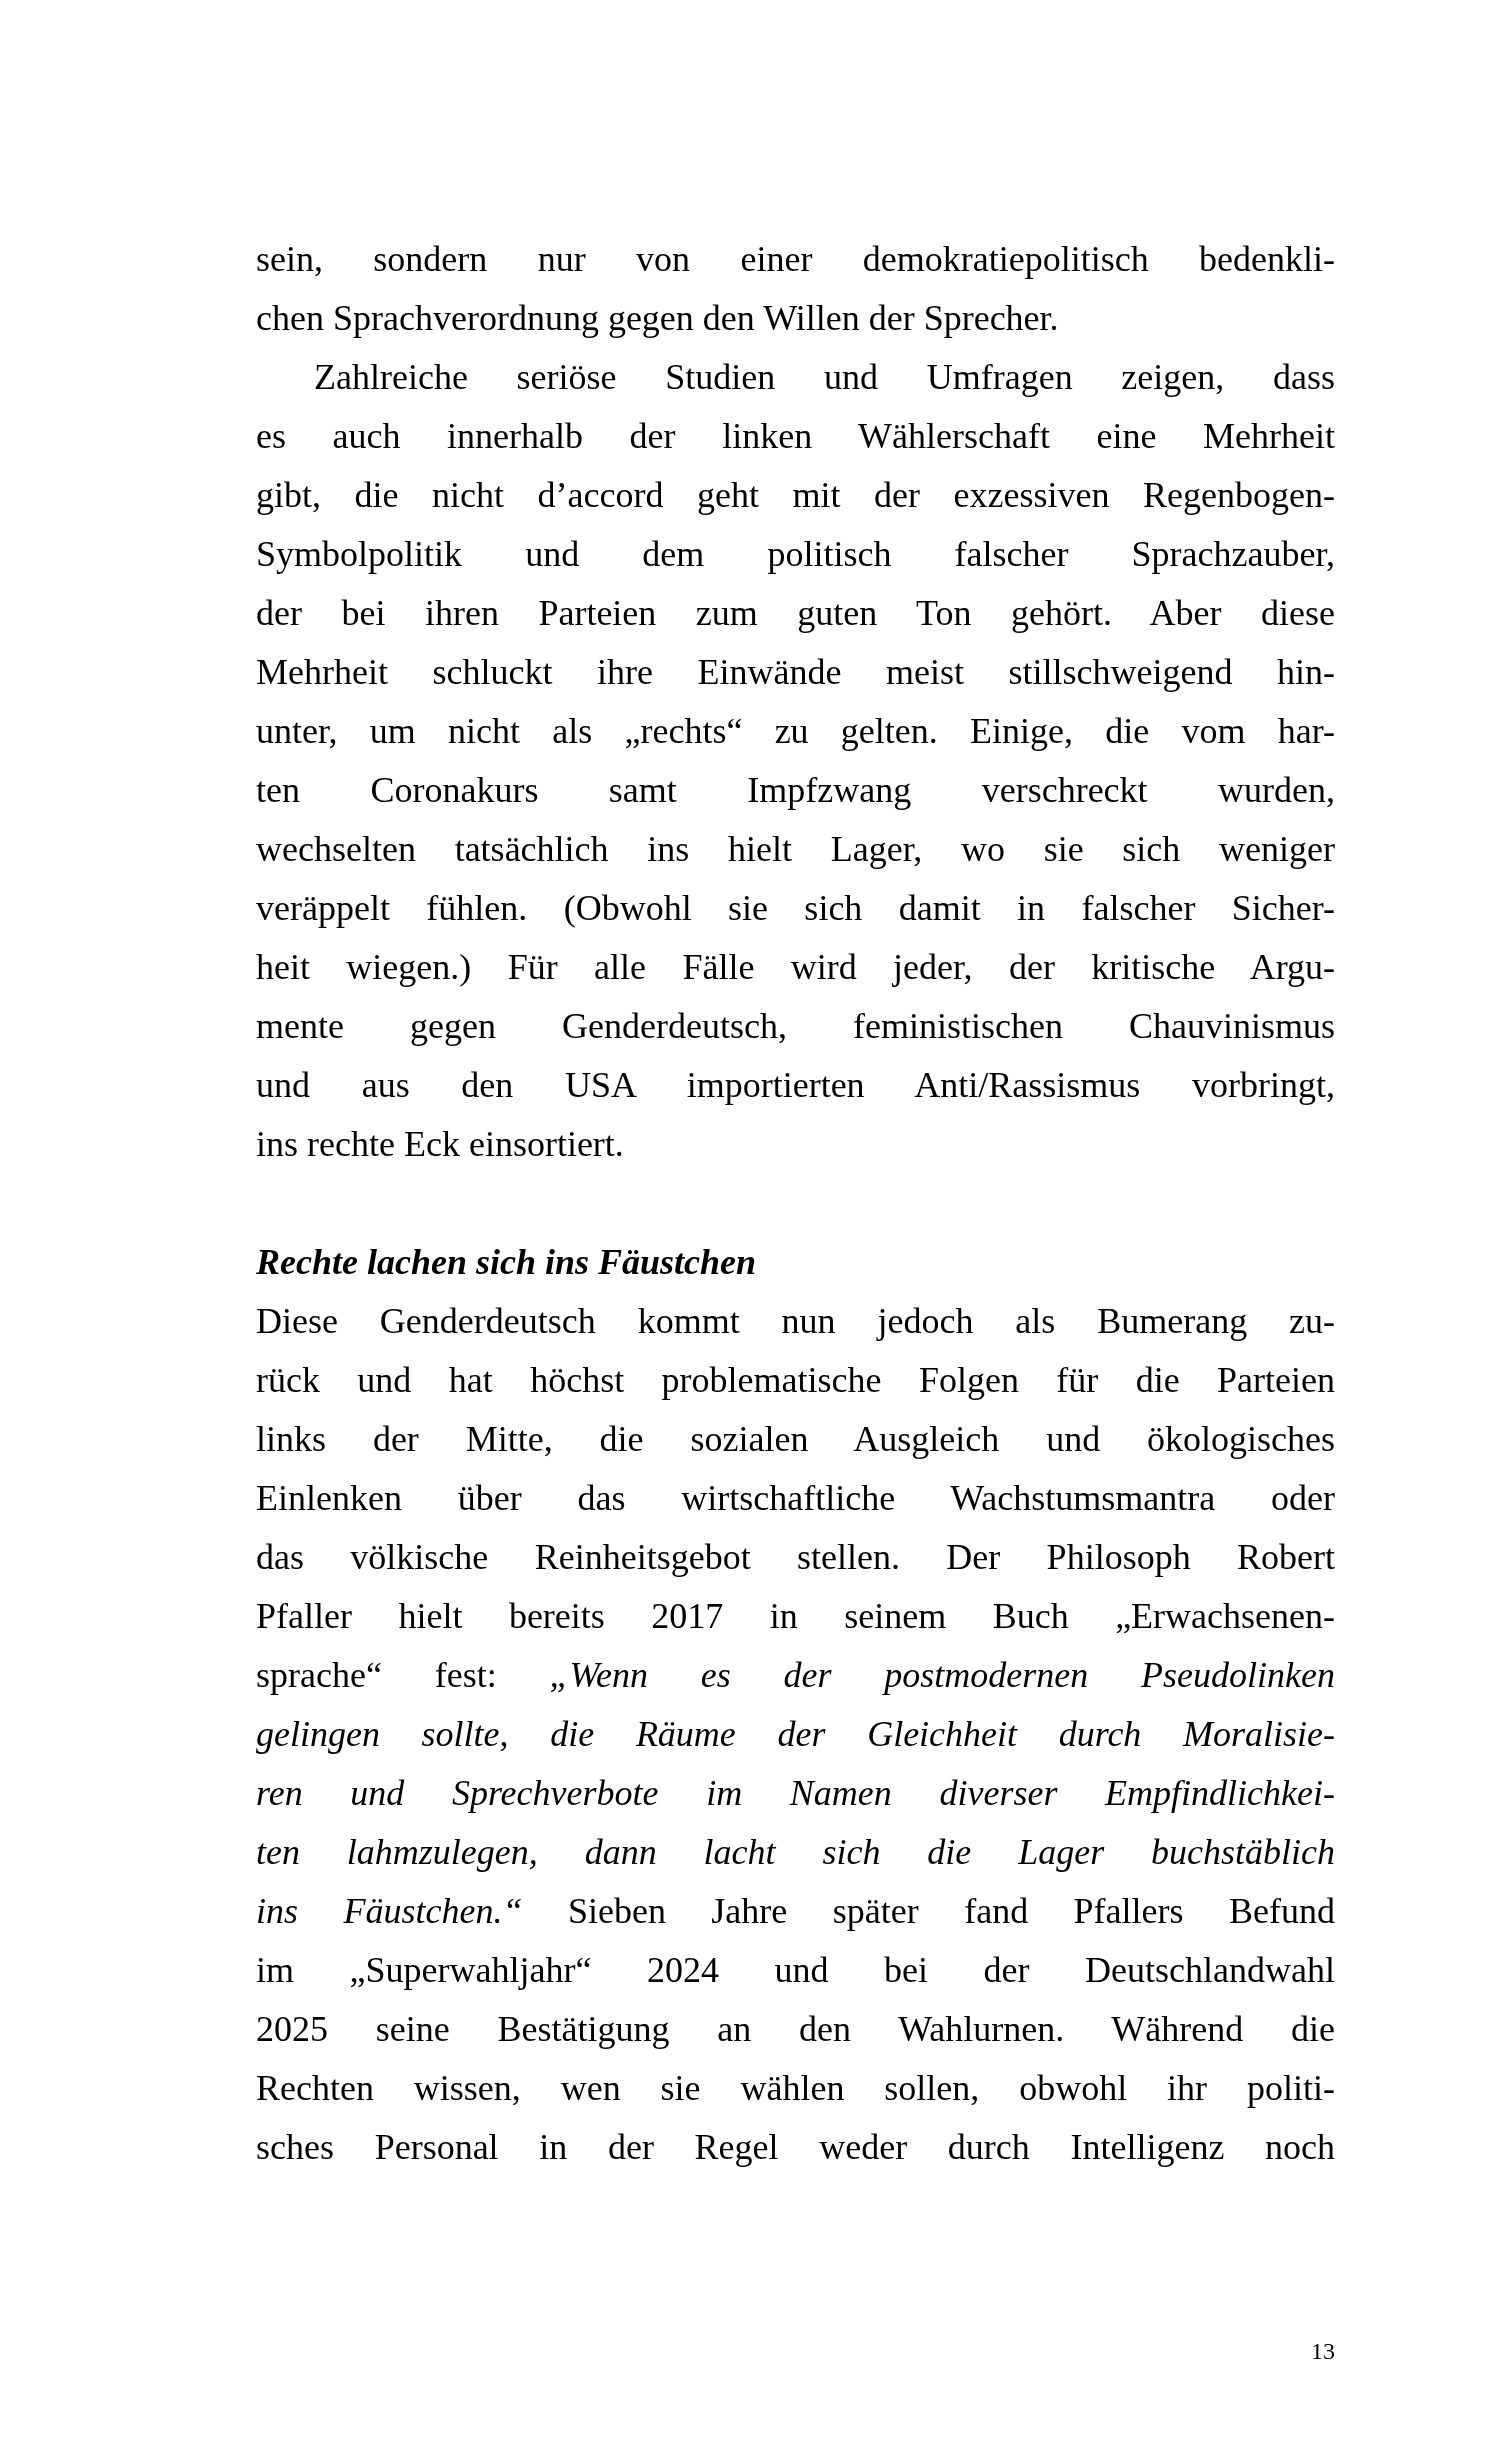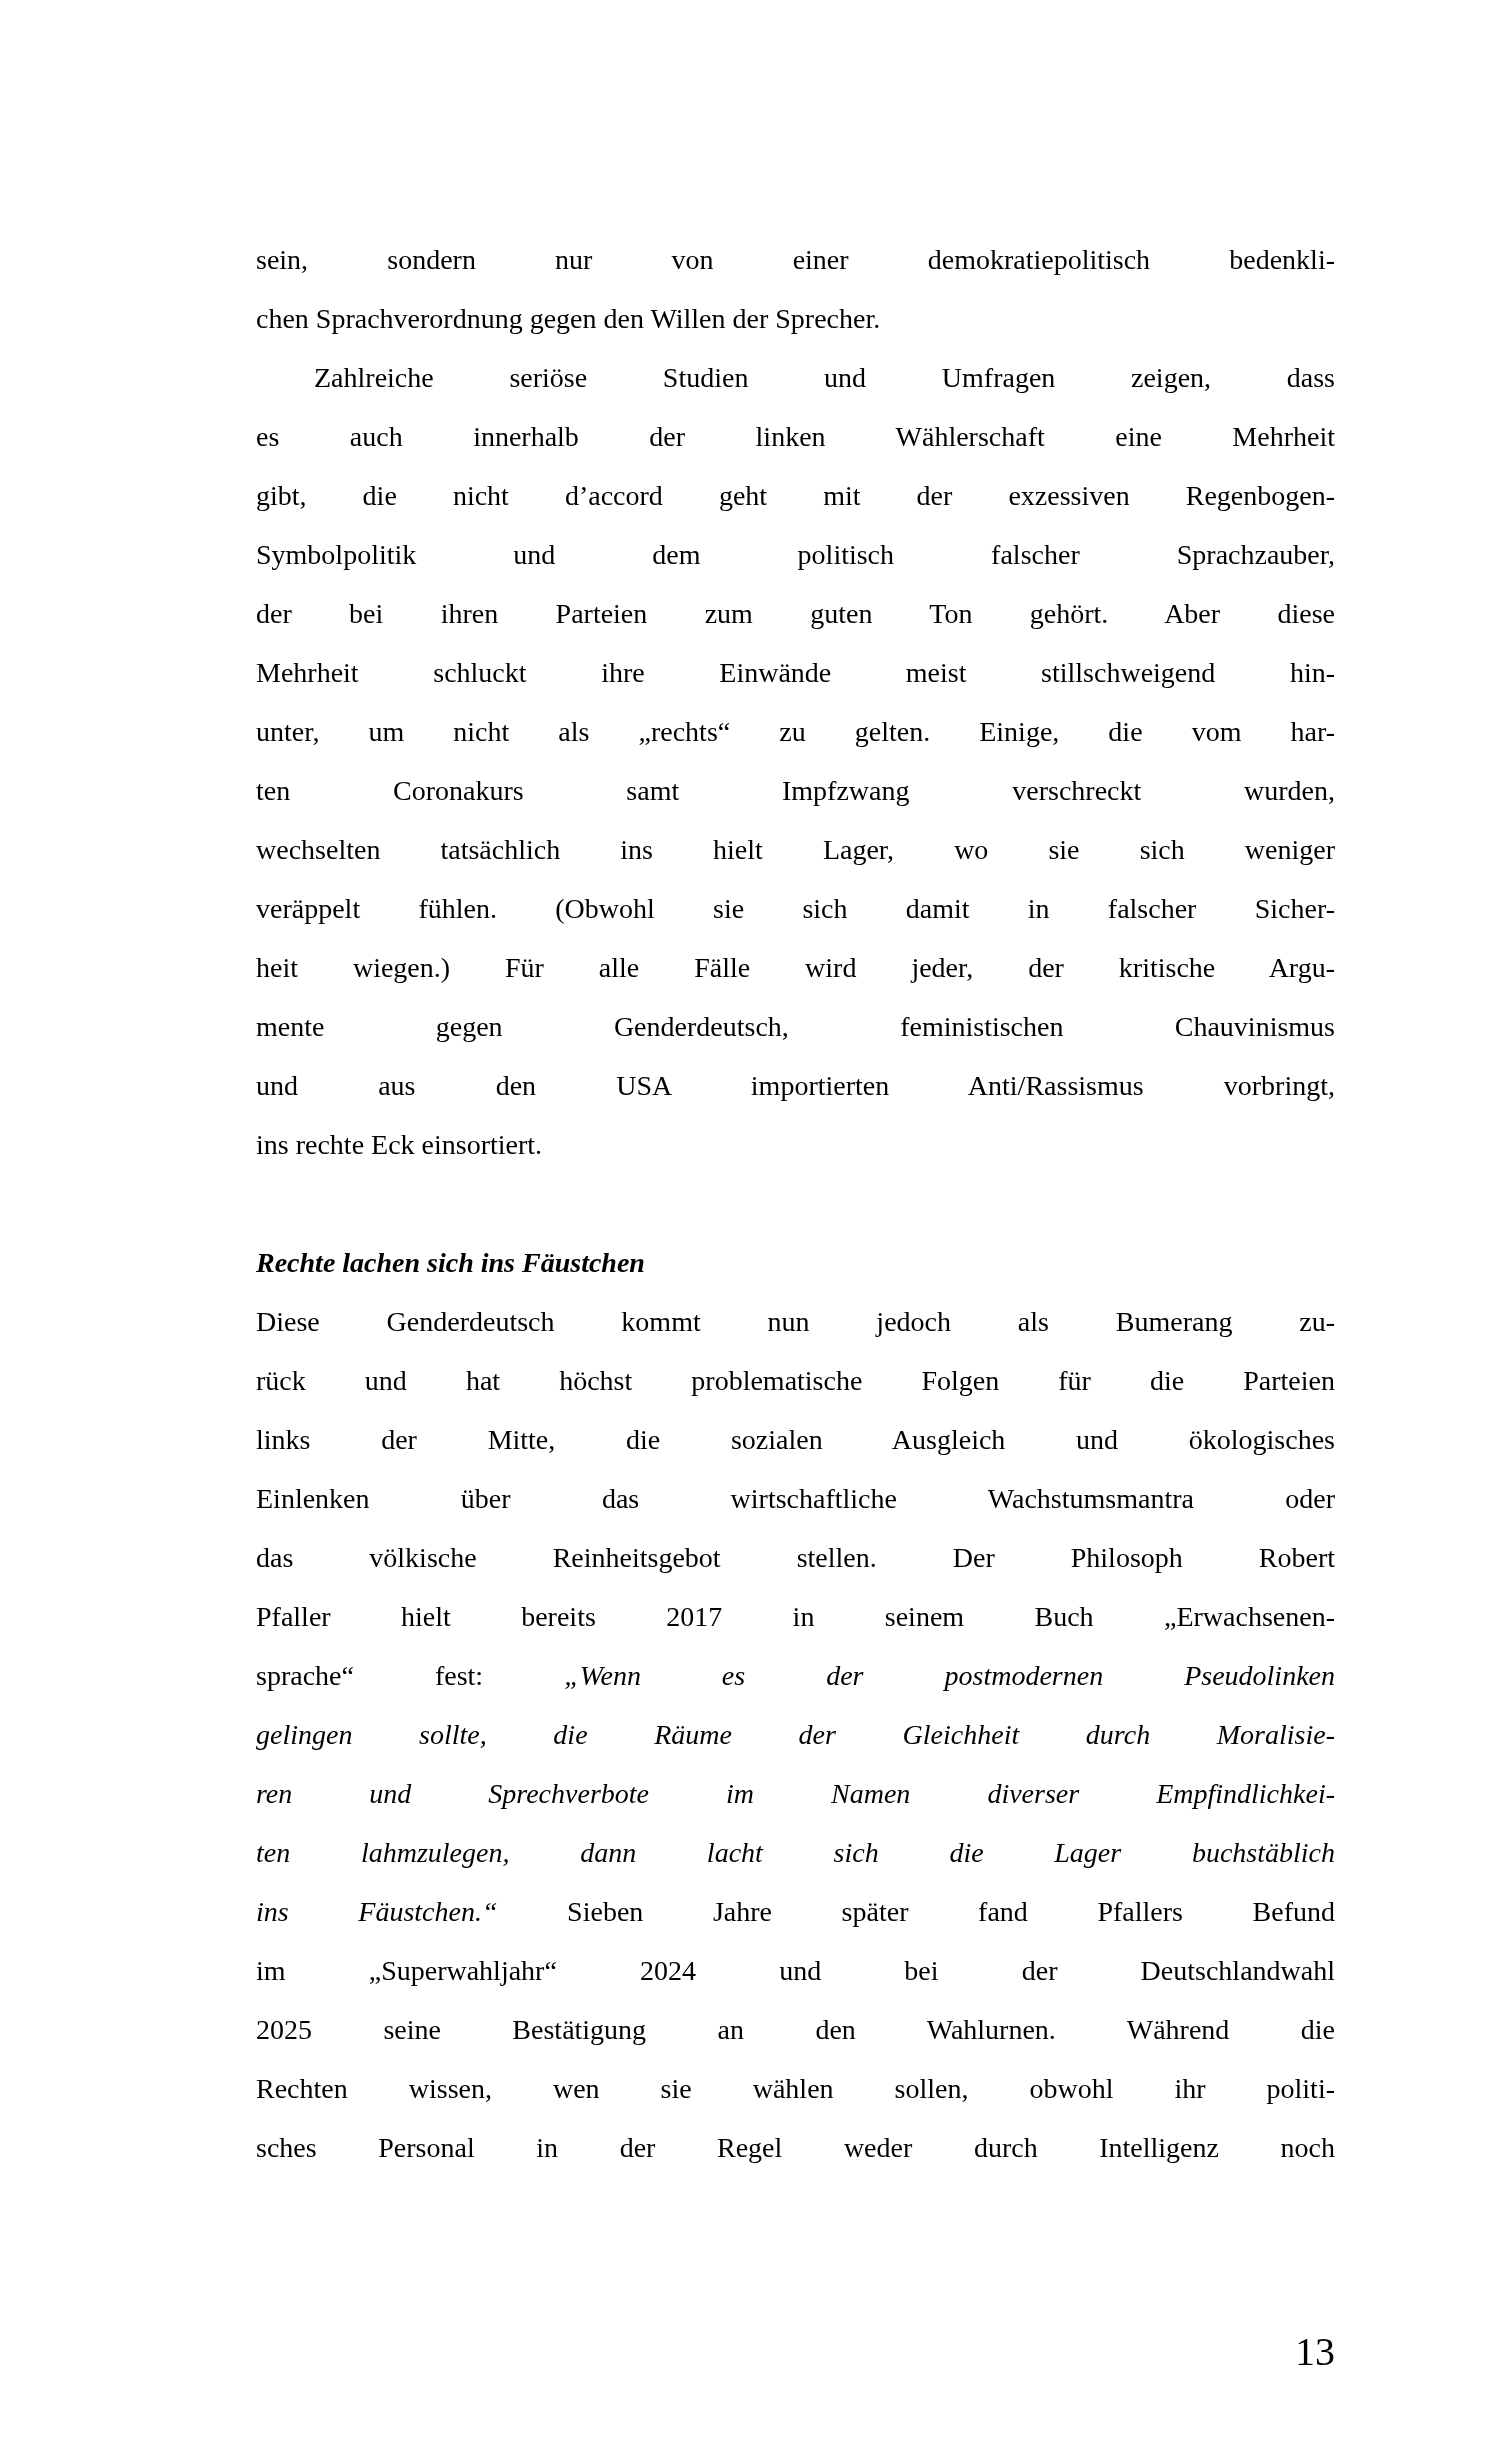--- a/index.html
+++ b/index.html
@@ -12,21 +12,21 @@
     color: #000000;
     font-family: "Liberation Serif", serif;
   }
   .text-block {
     position: absolute;
     left: 256px;
     top: 230px;
     width: 1079px;
   }
   .para-line {
-    font-size: 28px;
+    font-size: 36px;
     line-height: 59px;
     text-align: justify;
     text-align-last: justify;
   }
   .para-line.align-left {
     text-align-last: left;
   }
   .para-line.indent {
     text-indent: 58px;
   }
@@ -37,21 +37,21 @@
     text-align-last: left;
     font-style: italic;
   }
   .seg-italic { font-style: italic; }
   .page-number {
     position: absolute;
     left: 256px;
     top: 2322px;
     width: 1079px;
     text-align: right;
-    font-size: 40px;
+    font-size: 24px;
     line-height: 59px;
   }
 </style>
 </head>
 <body>
 
 <div class="page">
   <div class="text-block">
       <div class="block block-paragraph">
         <div class="para-line"><span class="seg-normal">sein, sondern nur von einer demokratiepolitisch bedenkli-</span></div>

